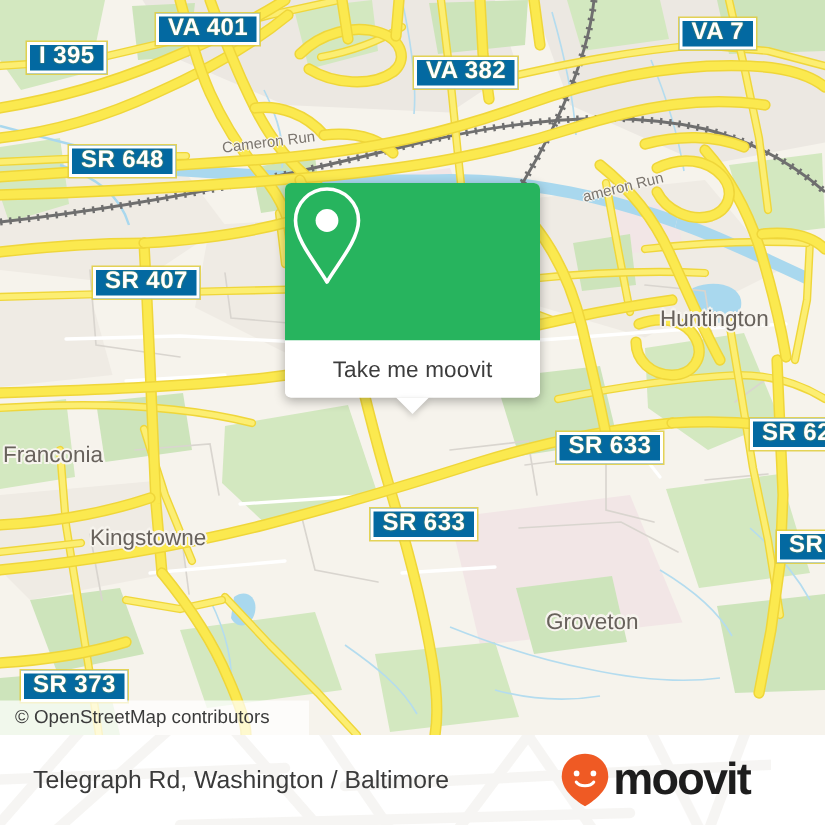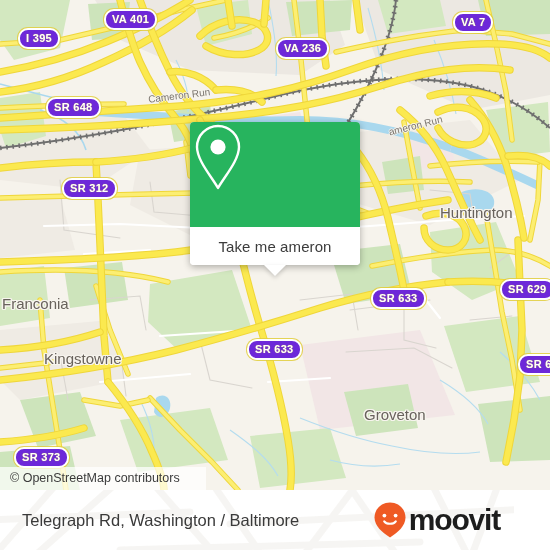--- a/index.html
+++ b/index.html
@@ -14,25 +14,25 @@
   
   #map {
     position:absolute; left:0; top:0; width:550px; height:490px;
     background:#f6f3ec; overflow:hidden;
   }
   #map svg { position:absolute; left:0; top:0; }
 
   
   .shield {
     position:absolute;
-    background:#6d28d9;
+    background:#0369a1;
     border:2px solid #ffffff;
-    border-radius:10px;
+    border-radius:0;
     color:#ffffff;
-    font-size:11px;
+    font-size:16px;
     font-weight:bold;
     line-height:14px;
     padding:1px 6px 2px 6px;
     white-space:nowrap;
     letter-spacing:.3px;
     text-shadow:0 0 1px rgba(190,175,40,.9);
     box-shadow:0 0 0 1px rgba(225,205,60,.85);
   }
 
   
@@ -398,44 +398,44 @@
         <path class="mj-c" d="M356,0 L360,30"></path>
         <path class="mj" d="M356,0 L360,30"></path>
       </g>
     </svg>
 
     <div class="water-label" style="left:148px;top:90px;transform:rotate(-7deg);">Cameron Run</div>
     <div class="water-label" style="left:388px;top:120px;transform:rotate(-14deg);">ameron Run</div>
 
     <div class="place" style="left:440px;top:165px;">Huntington</div>
     <div class="place" style="left:2px;top:256px;">Franconia</div>
-    <div class="place" style="left:44px;top:311px;">Kingstowne</div>
+    <div class="place" style="left:60px;top:311px;">Kingstowne</div>
     <div class="place" style="left:364px;top:367px;">Groveton</div>
 
     <div class="shield" style="left:18px;top:28px;">I 395</div>
     <div class="shield" style="left:104px;top:9px;">VA 401</div>
-    <div class="shield" style="left:276px;top:38px;">VA 236</div>
+    <div class="shield" style="left:276px;top:38px;">VA 382</div>
     <div class="shield" style="left:453px;top:12px;">VA 7</div>
     <div class="shield" style="left:14px;top:97px;margin-left:32px;">SR 648</div>
-    <div class="shield" style="left:62px;top:178px;">SR 312</div>
+    <div class="shield" style="left:62px;top:178px;">SR 407</div>
     <div class="shield" style="left:371px;top:288px;">SR 633</div>
     <div class="shield" style="left:500px;top:279px;">SR 629</div>
     <div class="shield" style="left:247px;top:339px;">SR 633</div>
     <div class="shield" style="left:518px;top:354px;">SR 629</div>
     <div class="shield" style="left:14px;top:447px;">SR 373</div>
 
     <div id="popup">
       <div id="popup-head">
         <svg width="56" height="72" viewBox="0 0 56 72">
           <path d="M28 4 C16.4 4 7 13.4 7 25 C7 38 21 54 28 66 C35 54 49 38 49 25 C49 13.4 39.6 4 28 4 Z" fill="none" stroke="#ffffff" stroke-width="2.4" stroke-linejoin="round"></path>
           <circle cx="28" cy="25" r="7.6" fill="#ffffff"></circle>
         </svg>
       </div>
       <div id="popup-foot">
-        <span id="popup-label">Take me ameron</span>
+        <span id="popup-label">Take me moovit</span>
         <div id="popup-tail"></div>
       </div>
     </div>
 
     <div id="attribution">© OpenStreetMap contributors</div>
   </div>
 
   <div id="footer">
     <svg id="footer-pattern" width="550" height="60" viewBox="0 0 550 60">
       <g stroke="#f0eeea" stroke-width="7" fill="none" stroke-linecap="round">

